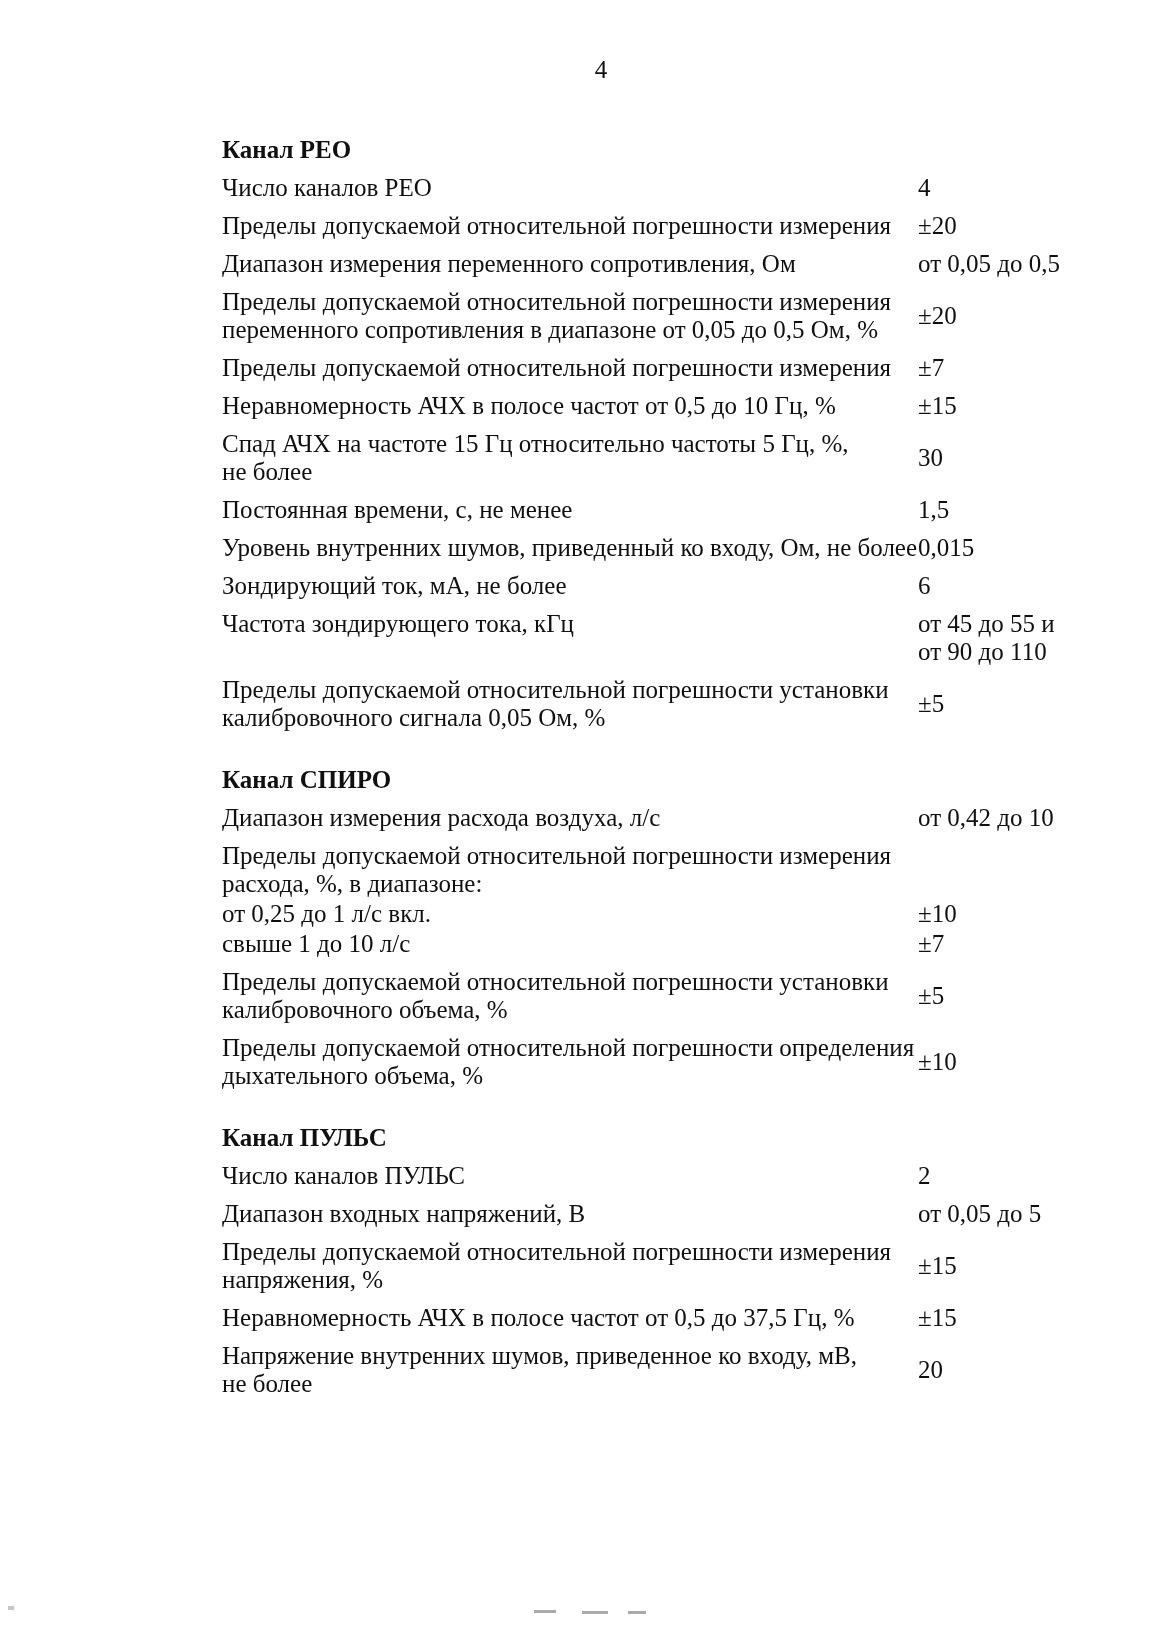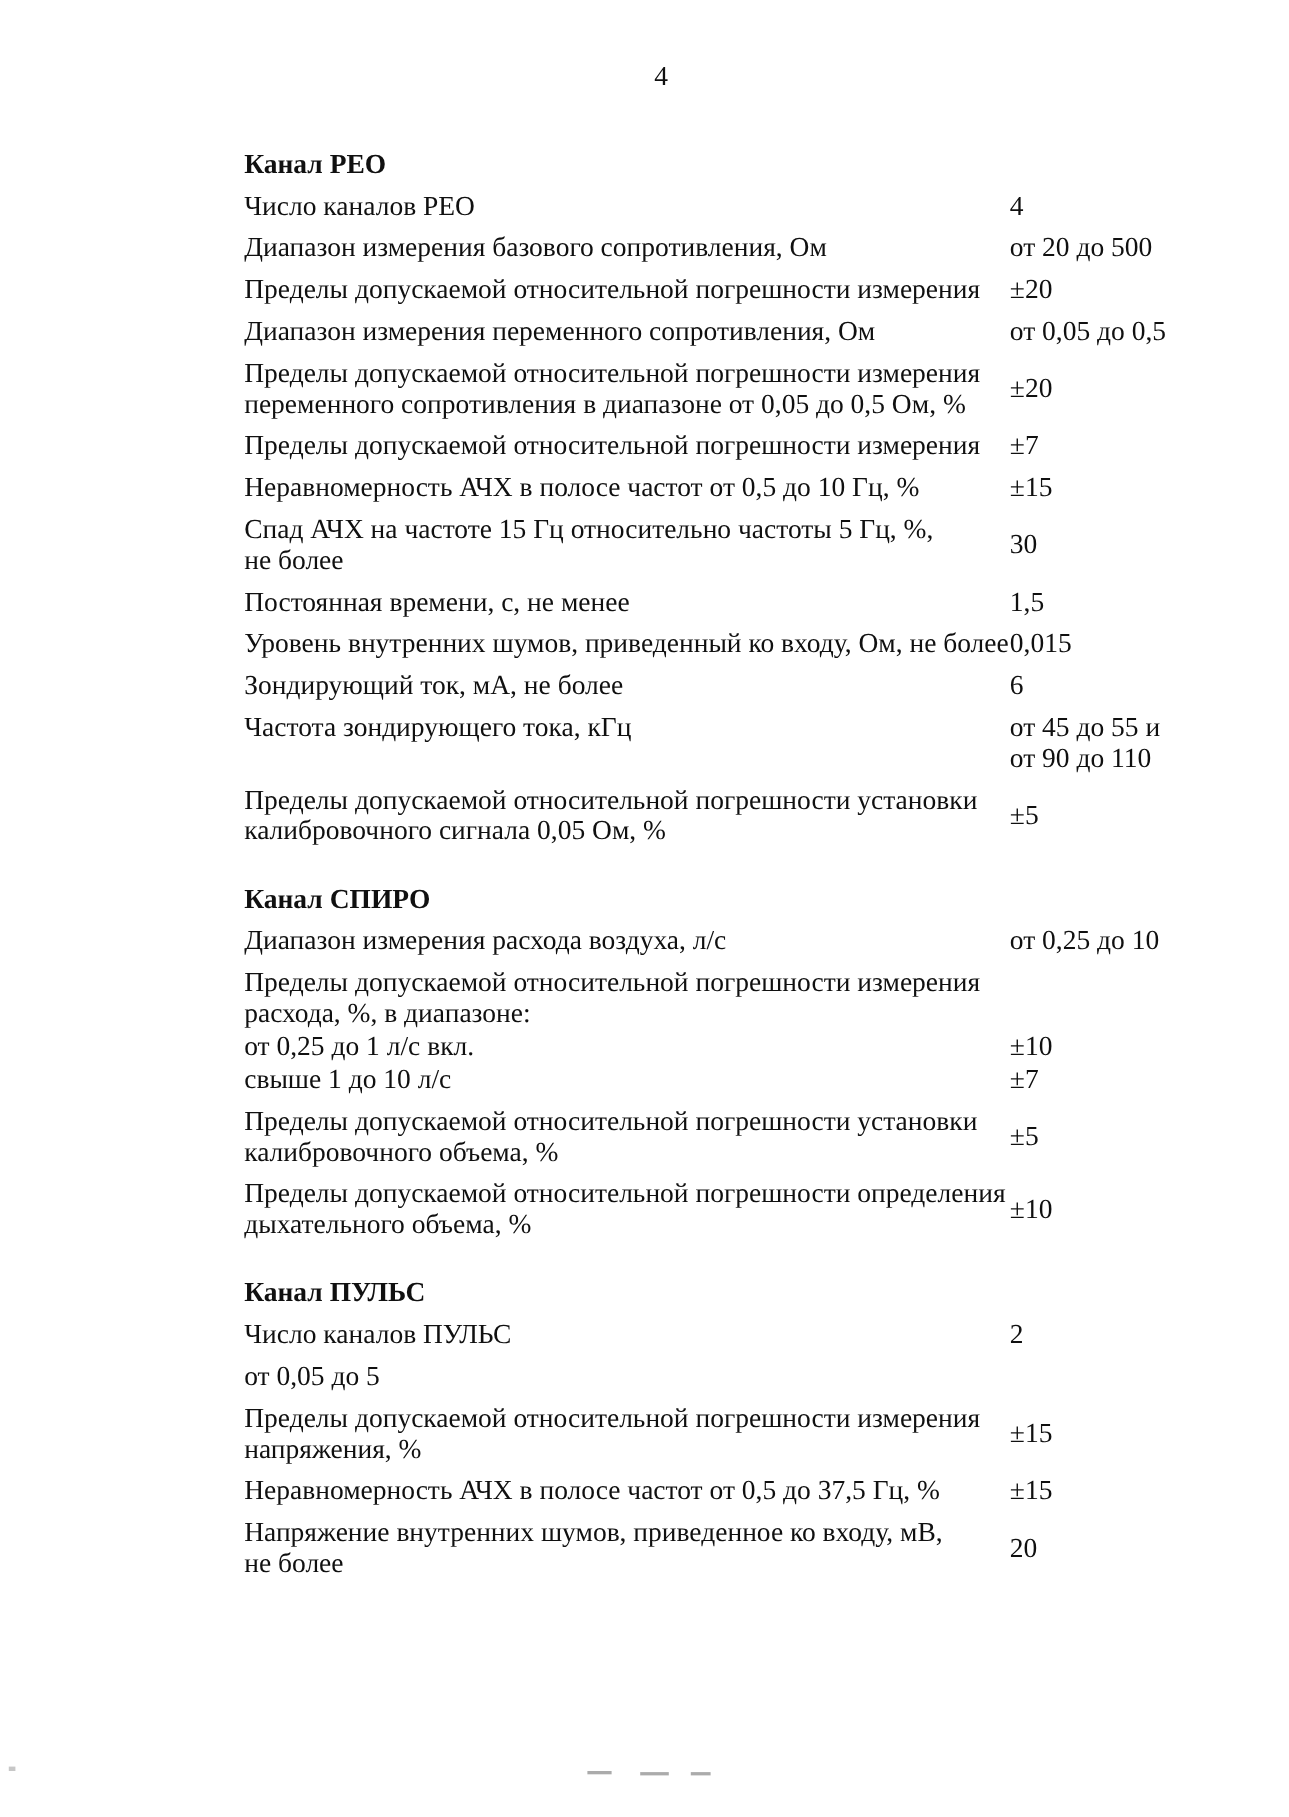--- a/index.html
+++ b/index.html
@@ -39,28 +39,20 @@
 
     <div class="row">
       <div class="label">
           <div>Число каналов РЕО</div>
         </div>
       <div class="value">
           <div>4</div>
         </div>
     </div>
 
-    <div class="row">
-      <div class="label">
-          <div>Диапазон измерения базового сопротивления, Ом</div>
-        </div>
-      <div class="value">
-          <div>от 20 до 500</div>
-        </div>
-    </div>
 
     <div class="row">
       <div class="label">
         <div>Пределы допускаемой относительной погрешности измерения</div>
       </div>
       <div class="value">
           <div>±20</div>
         </div>
     </div>
 
@@ -158,21 +150,21 @@
         </div>
     </div>
 
     <div class="section-title">Канал СПИРО</div>
 
     <div class="row">
       <div class="label">
           <div>Диапазон измерения расхода воздуха, л/с</div>
         </div>
       <div class="value">
-          <div>от 0,25 до 10</div>
+          <div>от 0,42 до 10</div>
         </div>
     </div>
 
     <div class="row">
       <div class="label">
         <div>Пределы допускаемой относительной погрешности измерения</div>
         <div>расхода, %, в диапазоне:</div>
       </div>
       <div class="value"></div>
     </div>
@@ -220,20 +212,23 @@
     <div class="row">
       <div class="label">
           <div>Число каналов ПУЛЬС</div>
         </div>
       <div class="value">
           <div>2</div>
         </div>
     </div>
 
     <div class="row">
+      <div class="label">
+          <div>Диапазон входных напряжений, В</div>
+        </div>
       <div class="value">
           <div>от 0,05 до 5</div>
         </div>
     </div>
 
     <div class="row">
       <div class="label">
         <div>Пределы допускаемой относительной погрешности  измерения</div>
         <div>напряжения, %</div>
       </div>

